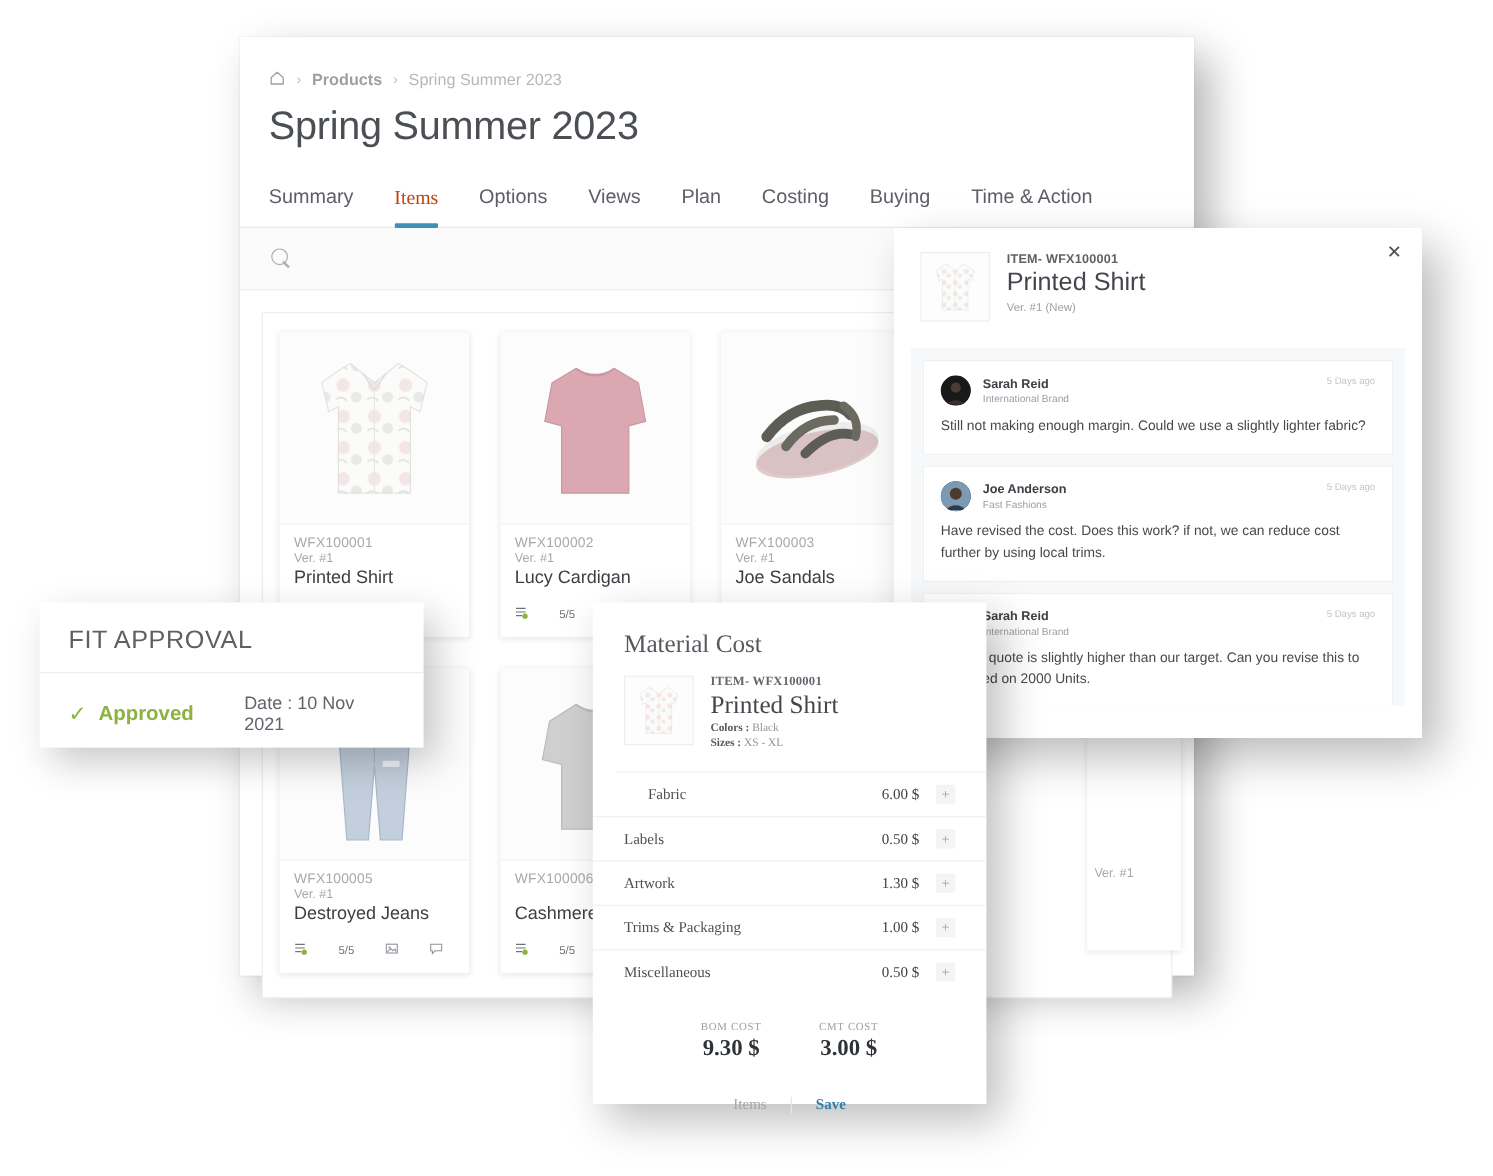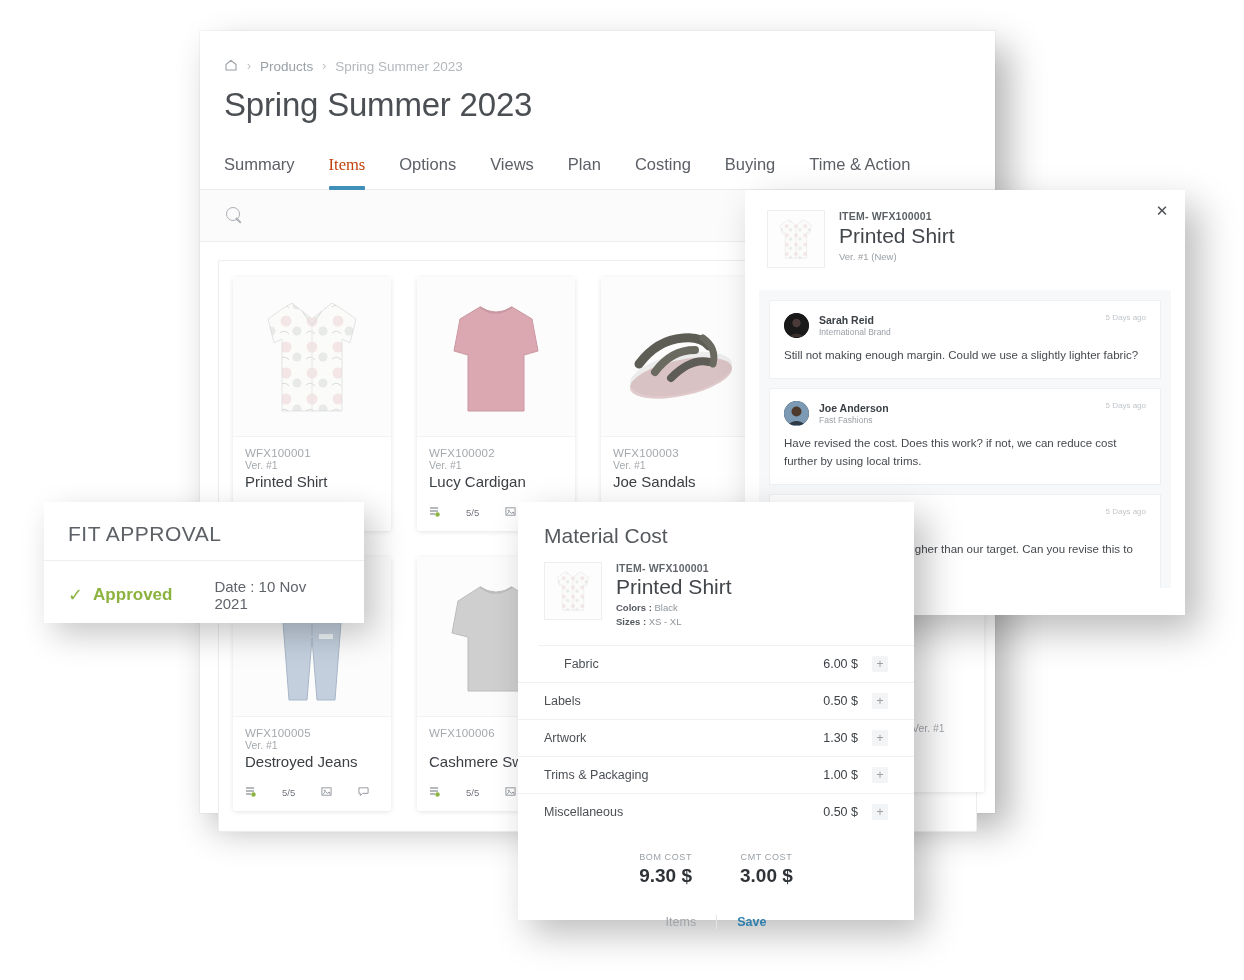--- a/index.html
+++ b/index.html
@@ -16,21 +16,21 @@
     position: absolute; left: 200px; top: 31px;
     width: 795px; height: 782px;
     background: #ffffff;
     box-shadow: 14px 16px 34px rgba(0,0,0,0.30), 0 0 0 1px rgba(0,0,0,0.03);
   }
   .app-header { padding: 26px 24px 0 24px; background:#fff; }
 
   .breadcrumb { display:flex; align-items:center; gap:9px; font-size:13.5px; color:#9aa0a6; height:18px;}
   .bc-home { display:inline-block; }
   .bc-sep { color:#b9bec4; font-size:12px; }
-  .bc-link { color:#9aa0a6; cursor:pointer; }
+  .bc-link { color:#9aa0a6; cursor:pointer;font-weight:bold; }
   .bc-cur { color:#b3b8bd; }
 
   .page-title {
     font-size:33px; color:#4b4f54; font-weight:400; margin-top:11px;
     letter-spacing:-0.2px;
   }
 
   .tabs { display:flex; gap:34px; margin-top:31px; position:relative; }
   .tab {
     font-size:16.5px; color:#5c6066; padding-bottom:15px; cursor:pointer;
@@ -80,36 +80,36 @@
   .prod-meta{ padding:10px 12px 10px 12px; }
   .prod-top{ display:flex; justify-content:space-between; align-items:baseline;flex-direction:column; }
   .prod-sku{ font-size:11.5px; color:#a4a9ae; letter-spacing:.2px;}
   .prod-ver{ font-size:10.5px; color:#a4a9ae; }
   .prod-name{ font-size:15px; color:#3c4045; margin-top:2px; white-space:nowrap; }
   .prod-foot{ display:flex; align-items:center; gap:26px; margin-top:13px; }
   .pf-count{ font-size:9.5px; color:#6f747a; }
 
   
   .fit-card{
-    position:absolute; left:44px; top:502px; width:320px; height:121px;
+    position:absolute; left:33px; top:502px; width:320px; height:121px;
     background:#fff; box-shadow:10px 12px 30px rgba(0,0,0,0.22);
   }
   .fit-title{
     font-size:21px; color:#5d6166; font-weight:400; letter-spacing:.5px;
     padding:20px 24px 14px 24px; border-bottom:1px solid #eceef0;
   }
   .fit-body{ display:flex; align-items:center; padding:17px 24px 0 24px; }
   .fit-check{ color:#8cb23f; font-size:18px; margin-right:10px; line-height:1; }
   .fit-status{ color:#8cb23f; font-size:17px; font-weight:700; }
   .fit-date{ margin-left:42px; font-size:15px; color:#60646a; }
 
   
   .mat-card{
-    position:absolute; left:518px; top:502px; width:396px; height:418px;
-    background:#fff; box-shadow:12px 14px 34px rgba(0,0,0,0.26);
+    position:absolute; left:494px; top:502px; width:328px; height:418px;
+    background:#fff; box-shadow:12px 14px 34px rgba(0,0,0,0.26);font-family:Liberation Serif, serif;
   }
   .mat-title{ font-size:21px; color:#55595e; padding:22px 26px 0 26px; }
   .mat-item{ display:flex; padding:14px 26px 0 26px; }
   .mat-thumb{
     width:58px; height:58px; border:1px solid #eceef0; background:#fdfdfd;
     display:flex; align-items:center; justify-content:center; flex-shrink:0;
   }
   .mat-info{ margin-left:14px; }
   .mat-sku{ font-size:10.5px; color:#62666b; font-weight:700; letter-spacing:.2px;}
   .mat-name{ font-size:21px; color:#42464b; line-height:1.15; margin-top:1px; }

